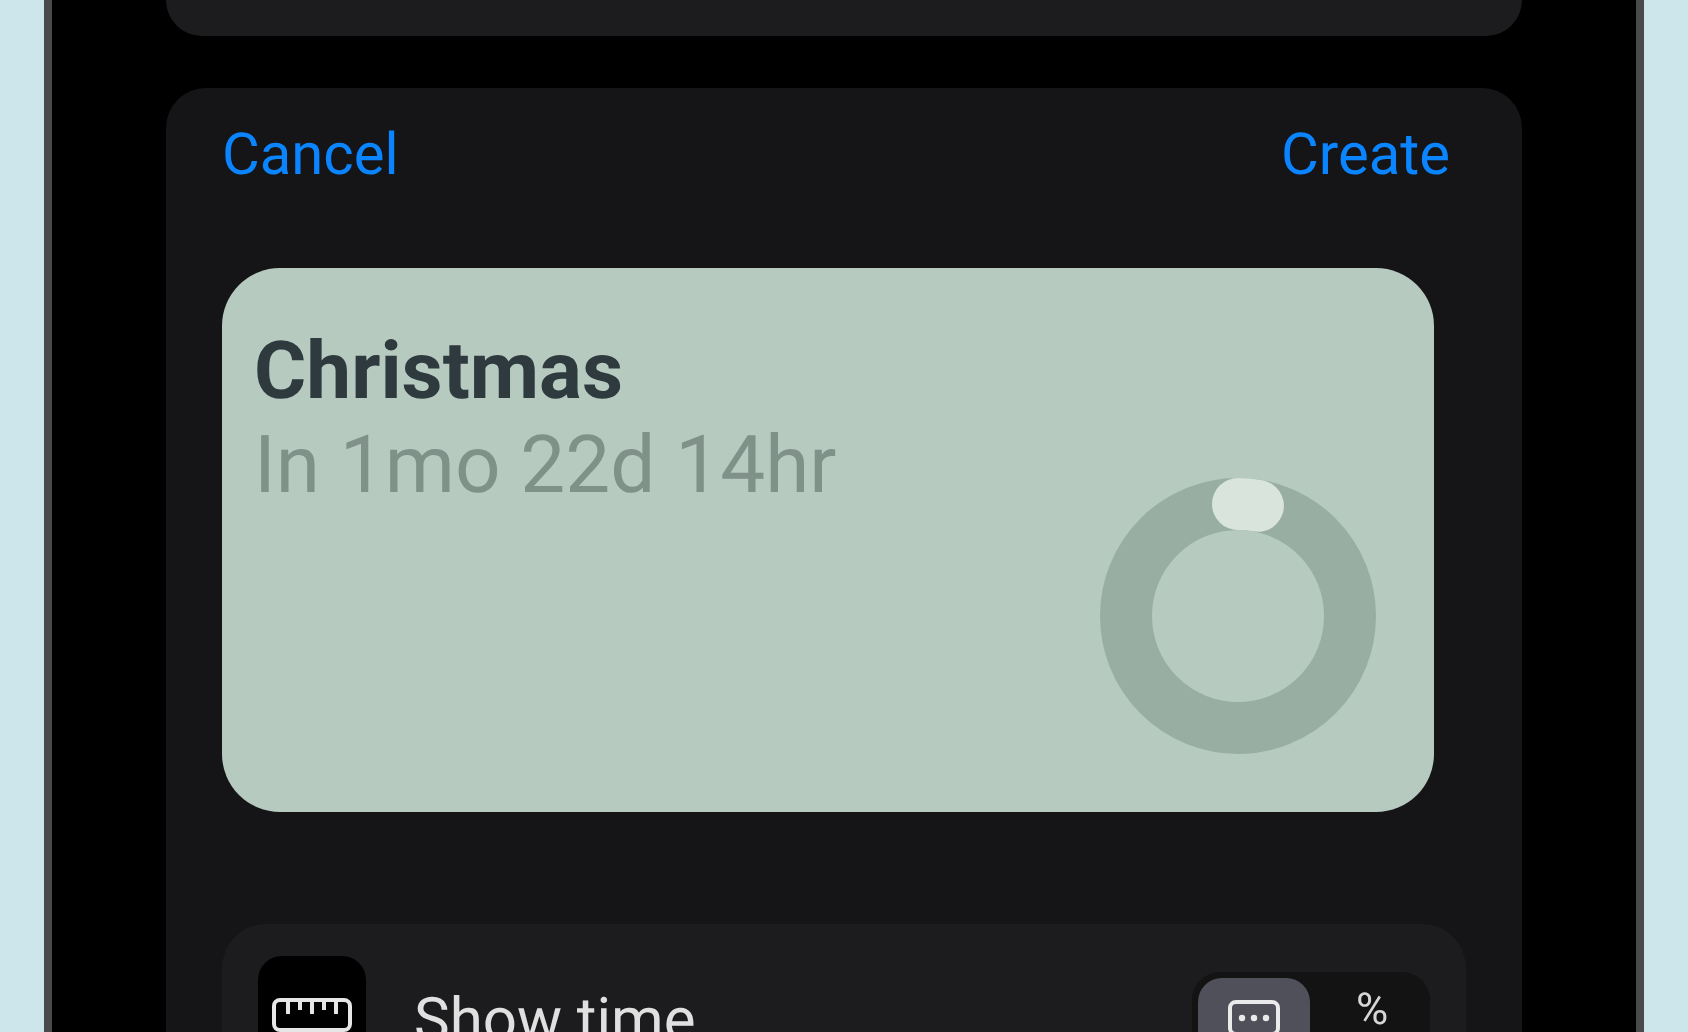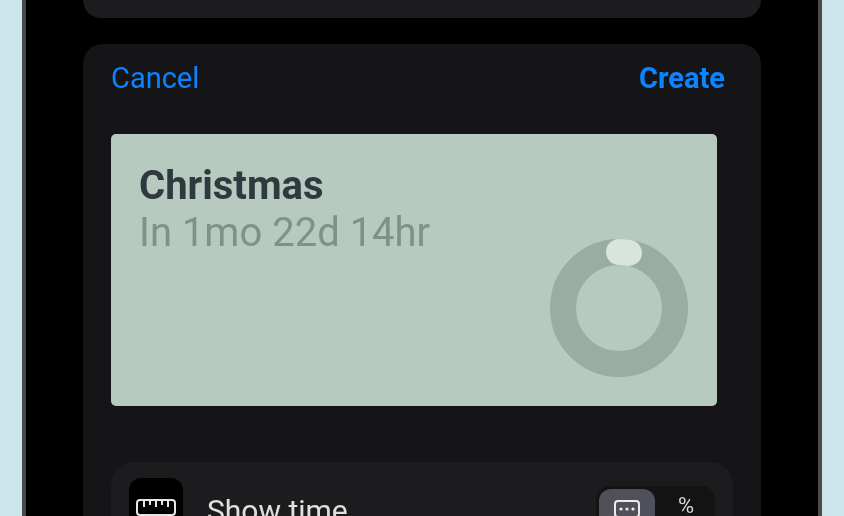--- a/index.html
+++ b/index.html
@@ -63,28 +63,28 @@
   }
   .nav-left {
     color: #0a84ff;
     font-size: 29px;
     font-weight: 400;
     cursor: pointer;
   }
   .nav-right {
     color: #0a84ff;
     font-size: 29px;
-    font-weight: 700;
+    font-weight: 400;
     cursor: pointer;
   }
   .widget-card {
     margin: 36px 44px 0 28px;
     background: #b6cac0;
-    border-radius: 5px;
-    padding: 30px 28px 28px 28px;
+    border-radius: 29px;
+    padding: 30px 28px 28px 16px;
     height: 272px;
     position: relative;
   }
   .widget-title {
     font-size: 40px;
     font-weight: 700;
     color: #2f3a3f;
     line-height: 1.1;
   }
   .widget-subtitle {

